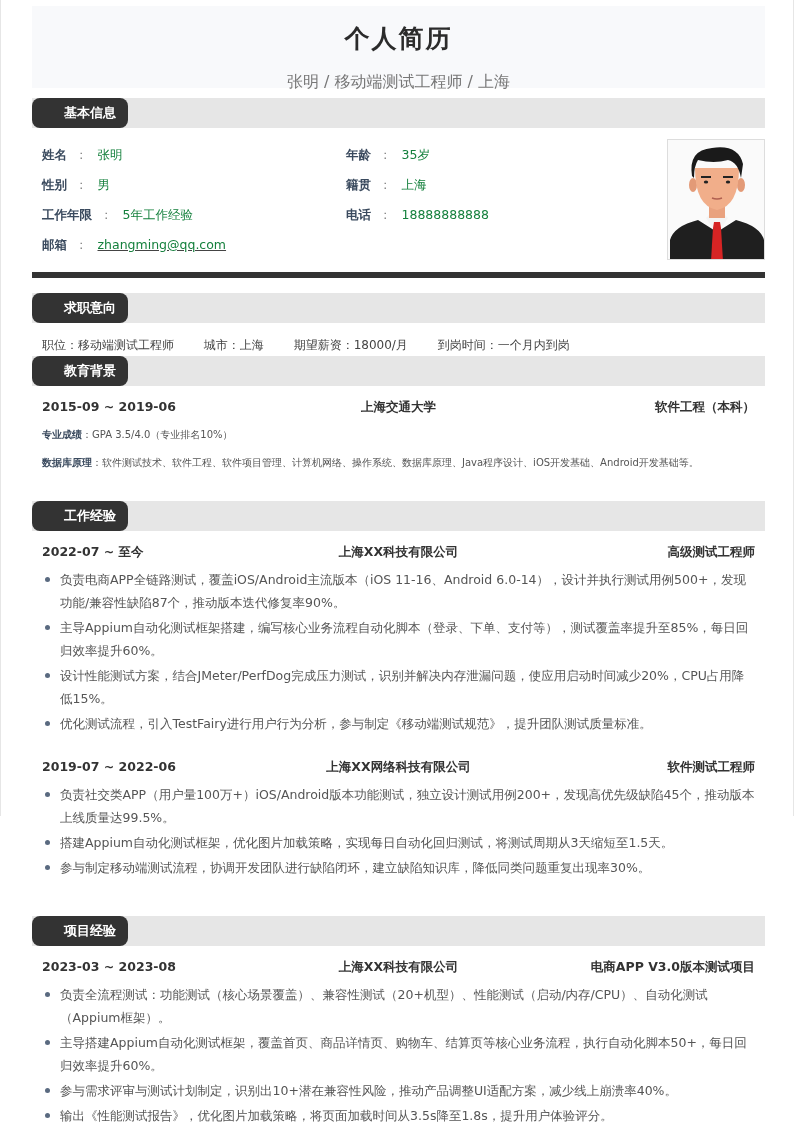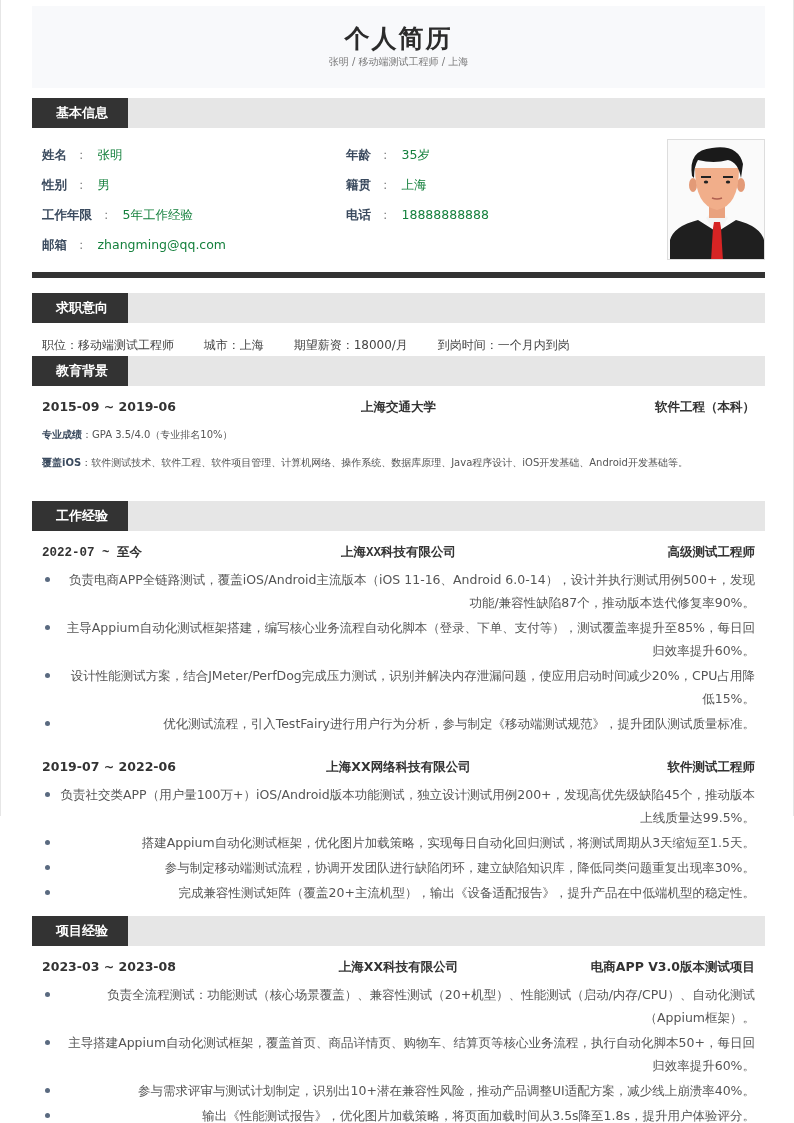--- a/index.html
+++ b/index.html
@@ -1,24 +1,24 @@
 <!DOCTYPE html>
 <html><head>
 <meta charset="utf-8">
 <style>
   * { box-sizing: border-box; margin: 0; padding: 0; }
   html, body { width: 794px; height: 1123px; overflow: hidden; background: #ffffff; }
   body { font-family: "DejaVu Sans", "Liberation Sans", sans-serif; color: #444; position: relative; }
   .page { position: absolute; left: 0; top: 0; width: 794px; height: 816px; background: #fff; border-left: 1px solid #e6e6e6; border-right: 1px solid #e6e6e6; }
   .header { position: absolute; left: 31px; top: 6px; width: 733px; height: 82px; background: #f8f9fb; text-align: center; }
   .header .title { font-size: 25px; font-weight: bold; color: #2b2b2b; margin-top: 18px; letter-spacing: 2px; line-height: 30px; }
-  .header .subtitle { font-size: 10px; color: #777; margin-top: 0; line-height: 16px; }
+  .header .subtitle { font-size: 16px; color: #777; margin-top: 20px; line-height: 16px; }
 
   .sec-head { position: absolute; left: 31px; width: 733px; height: 30px; background: #e6e6e6; }
-  .sec-head .tag { position: absolute; left: 0; top: 0; height: 30px; width: 96px; background: #333; color: #fff; font-size: 13px; font-weight: bold; line-height: 30px; padding-left: 24px; }
+  .sec-head .tag { position: absolute; left: 0; top: 0; height: 30px; width: 96px; background: #333; color: #fff; font-size: 13px; font-weight: bold; line-height: 30px; padding-left: 32px; border-radius: 8px; }
 
   .kv { position: absolute; font-size: 12.5px; line-height: 18px; white-space: nowrap; }
   .kv .k { font-weight: bold; color: #3a4a5e; display: inline-block; }
   .kv .c { color: #888; display: inline-block; margin: 0 10px 0 8px; }
   .kv .v { color: #15803d; }
 
   .photo { position: absolute; left: 666px; top: 139px; width: 98px; height: 121px; border: 1px solid #ddd; background: #fafafa; overflow: hidden; }
   .divider-bar { position: absolute; left: 31px; top: 272px; width: 733px; height: 6px; background: #333; }
 
   .intent { position: absolute; left: 41px; top: 337px; font-size: 12px; color: #444; white-space: nowrap; }
@@ -26,21 +26,21 @@
 
   .row3 { position: absolute; left: 41px; width: 713px; height: 18px; font-size: 12.5px; font-weight: bold; color: #333; }
   .row3 .l { position: absolute; left: 0; top: 0; }
   .row3 .m { position: absolute; left: 0; right: 0; top: 0; text-align: center; }
   .row3 .r { position: absolute; right: 0; top: 0; }
 
   .line { position: absolute; left: 41px; width: 713px; font-size: 10px; color: #555; line-height: 24px; }
   .line .k { font-weight: bold; color: #3a4a5e; }
 
   .bullets { position: absolute; left: 41px; width: 713px; list-style: none; }
-  .bullets li { position: relative; padding-left: 18px; font-size: 12.5px; color: #555; line-height: 23px; margin-bottom: 2px; text-align: right; }
+  .bullets li { position: relative; padding-left: 18px; font-size: 12.5px; color: #555; line-height: 23px; margin-bottom: 2px; }
   .bullets li::before { content: ""; position: absolute; left: 3px; top: 9px; width: 5px; height: 5px; border-radius: 50%; background: #5a6a80; }
 </style>
 </head>
 <body>
 
 <div class="page">
 
   <div class="header">
     <div class="title">个人简历</div>
     <div class="subtitle">张明 / 移动端测试工程师 / 上海</div>
@@ -52,21 +52,21 @@
 
   <div class="kv" style="left:41px; top:146px;">
     <span class="k">姓名</span><span class="c">：</span><span class="v">张明</span>
   </div>
   <div class="kv" style="left:41px; top:176px;">
     <span class="k">性别</span><span class="c">：</span><span class="v">男</span>
   </div>
   <div class="kv" style="left:41px; top:206px;">
     <span class="k">工作年限</span><span class="c">：</span><span class="v">5年工作经验</span>
   </div>
-  <div class="kv" style="left:41px; top:236px;">
+  <div class="kv" style="left:41px; top:236px;text-decoration:underline;">
     <span class="k">邮箱</span><span class="c">：</span><span class="v">zhangming@qq.com</span>
   </div>
   <div class="kv" style="left:345px; top:146px;">
     <span class="k">年龄</span><span class="c">：</span><span class="v">35岁</span>
   </div>
   <div class="kv" style="left:345px; top:176px;">
     <span class="k">籍贯</span><span class="c">：</span><span class="v">上海</span>
   </div>
   <div class="kv" style="left:345px; top:206px;">
     <span class="k">电话</span><span class="c">：</span><span class="v">18888888888</span>
@@ -118,49 +118,48 @@
   </div>
   <div class="row3" style="top:399px;">
     <span class="l">2015-09 ~ 2019-06</span>
     <span class="m">上海交通大学</span>
     <span class="r">软件工程（本科）</span>
   </div>
   <div class="line" style="top:423px;">
     <span class="k">专业成绩</span><span>：GPA 3.5/4.0（专业排名10%）</span>
   </div>
   <div class="line" style="top:451px;">
-    <span class="k">覆盖iOS</span><span>：软件测试技术、软件工程、软件项目管理、计算机网络、操作系统、数据库原理、Java程序设计、iOS开发基础、Android开发基础等。</span>
+    <span class="k">数据库原理</span><span>：软件测试技术、软件工程、软件项目管理、计算机网络、操作系统、数据库原理、Java程序设计、iOS开发基础、Android开发基础等。</span>
   </div>
 
   <div class="sec-head" style="top:501px;">
     <div class="tag">工作经验</div>
   </div>
 
-  <div class="row3" style="top:544px;font-family:Liberation Mono, monospace;">
+  <div class="row3" style="top:544px;">
     <span class="l">2022-07 ~ 至今</span>
     <span class="m">上海XX科技有限公司</span>
     <span class="r">高级测试工程师</span>
   </div>
   <ul class="bullets" style="top:568px;">
     <li>负责电商APP全链路测试，覆盖iOS/Android主流版本（iOS 11-16、Android 6.0-14），设计并执行测试用例500+，发现功能/兼容性缺陷87个，推动版本迭代修复率90%。</li>
     <li>主导Appium自动化测试框架搭建，编写核心业务流程自动化脚本（登录、下单、支付等），测试覆盖率提升至85%，每日回归效率提升60%。</li>
     <li>设计性能测试方案，结合JMeter/PerfDog完成压力测试，识别并解决内存泄漏问题，使应用启动时间减少20%，CPU占用降低15%。</li>
     <li>优化测试流程，引入TestFairy进行用户行为分析，参与制定《移动端测试规范》，提升团队测试质量标准。</li>
   </ul>
 
   <div class="row3" style="top:759px;">
     <span class="l">2019-07 ~ 2022-06</span>
     <span class="m">上海XX网络科技有限公司</span>
     <span class="r">软件测试工程师</span>
   </div>
   <ul class="bullets" style="top:783px;">
     <li>负责社交类APP（用户量100万+）iOS/Android版本功能测试，独立设计测试用例200+，发现高优先级缺陷45个，推动版本上线质量达99.5%。</li>
     <li>搭建Appium自动化测试框架，优化图片加载策略，实现每日自动化回归测试，将测试周期从3天缩短至1.5天。</li>
     <li>参与制定移动端测试流程，协调开发团队进行缺陷闭环，建立缺陷知识库，降低同类问题重复出现率30%。</li>
-    <li>完成兼容性测试矩阵（覆盖20+主流机型），输出《设备适配报告》，提升产品在中低端机型的稳定性。</li>
   </ul>
 
   <div class="sec-head" style="top:916px;">
     <div class="tag">项目经验</div>
   </div>
   <div class="row3" style="top:959px;">
     <span class="l">2023-03 ~ 2023-08</span>
     <span class="m">上海XX科技有限公司</span>
     <span class="r">电商APP V3.0版本测试项目</span>
   </div>

